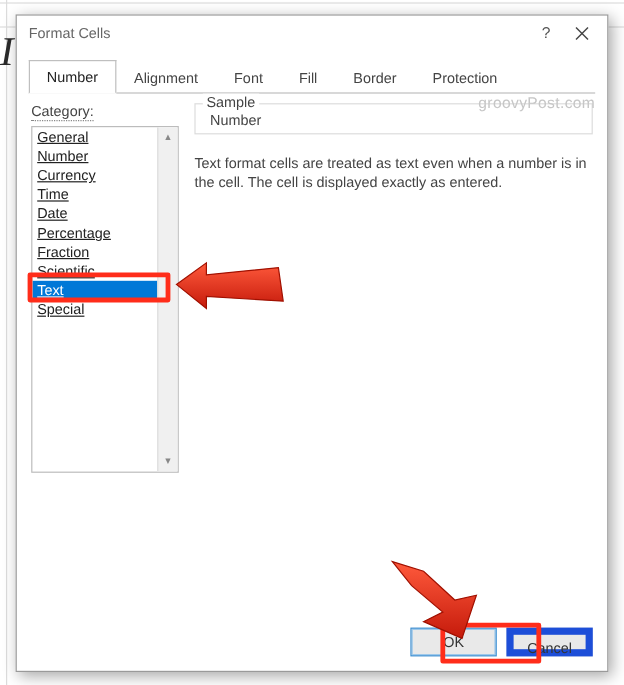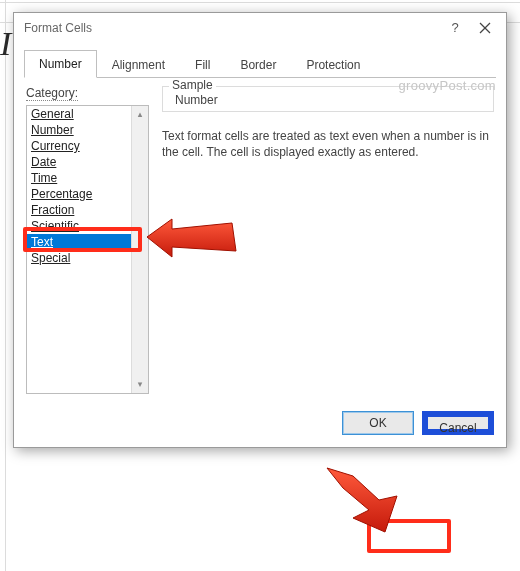--- a/index.html
+++ b/index.html
@@ -42,21 +42,21 @@
     font-style: italic;
     font-size: 34px;
     color: #2a2a2a;
   }
 
   .dialog {
     position: absolute;
     left: 13px;
     top: 12px;
     width: 494px;
-    height: 436px;
+    height: 548px;
     background: #ffffff;
     border: 1px solid #9a9a9a;
     box-shadow: 3px 3px 12px rgba(0,0,0,0.35);
     box-sizing: border-box;
   }
 
   .titlebar {
     height: 30px;
     display: flex;
     align-items: center;
@@ -259,36 +259,37 @@
         <svg width="12" height="12" viewBox="0 0 12 12">
           <line x1="1" y1="1" x2="11" y2="11" stroke="#444" stroke-width="1.2"></line>
           <line x1="11" y1="1" x2="1" y2="11" stroke="#444" stroke-width="1.2"></line>
         </svg>
       </span>
     </div>
 
     <div class="tabs">
       <div class="tab active">Number</div>
       <div class="tab">Alignment</div>
+      <div class="tab">Font</div>
       <div class="tab">Fill</div>
       <div class="tab">Border</div>
       <div class="tab">Protection</div>
     </div>
 
     <div class="body">
 
       <div class="category-label">Category:</div>
 
       <div class="category-list">
         <div class="cat-inner">
           <div class="cat-item">General</div>
           <div class="cat-item">Number</div>
           <div class="cat-item">Currency</div>
+          <div class="cat-item">Time</div>
           <div class="cat-item">Date</div>
-          <div class="cat-item">Time</div>
           <div class="cat-item">Percentage</div>
           <div class="cat-item">Fraction</div>
           <div class="cat-item">Scientific</div>
           <div class="cat-item selected">Text</div>
           <div class="cat-item">Special</div>
         </div>
         <div class="cat-scroll">
           <div class="arrow up">▴</div>
           <div class="arrow down">▾</div>
         </div>

